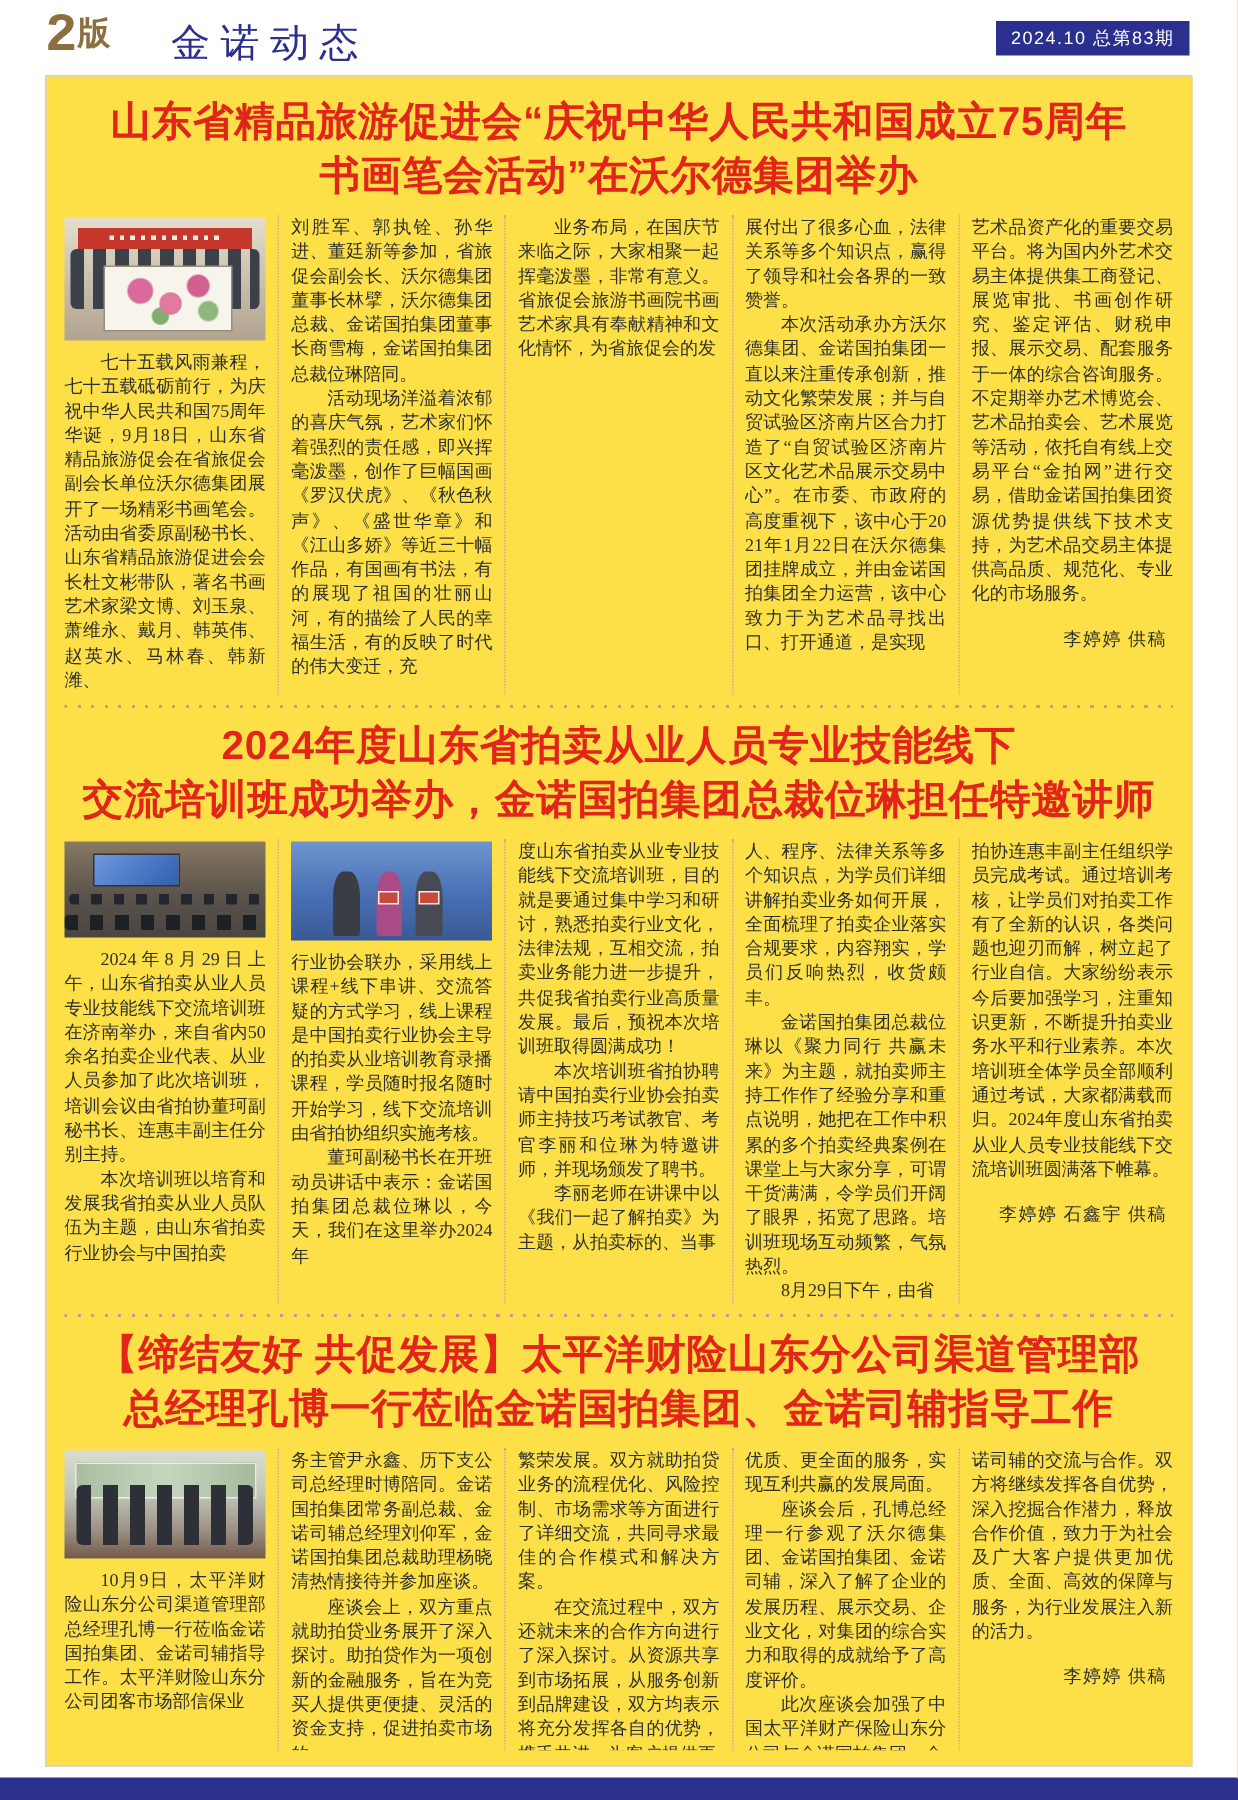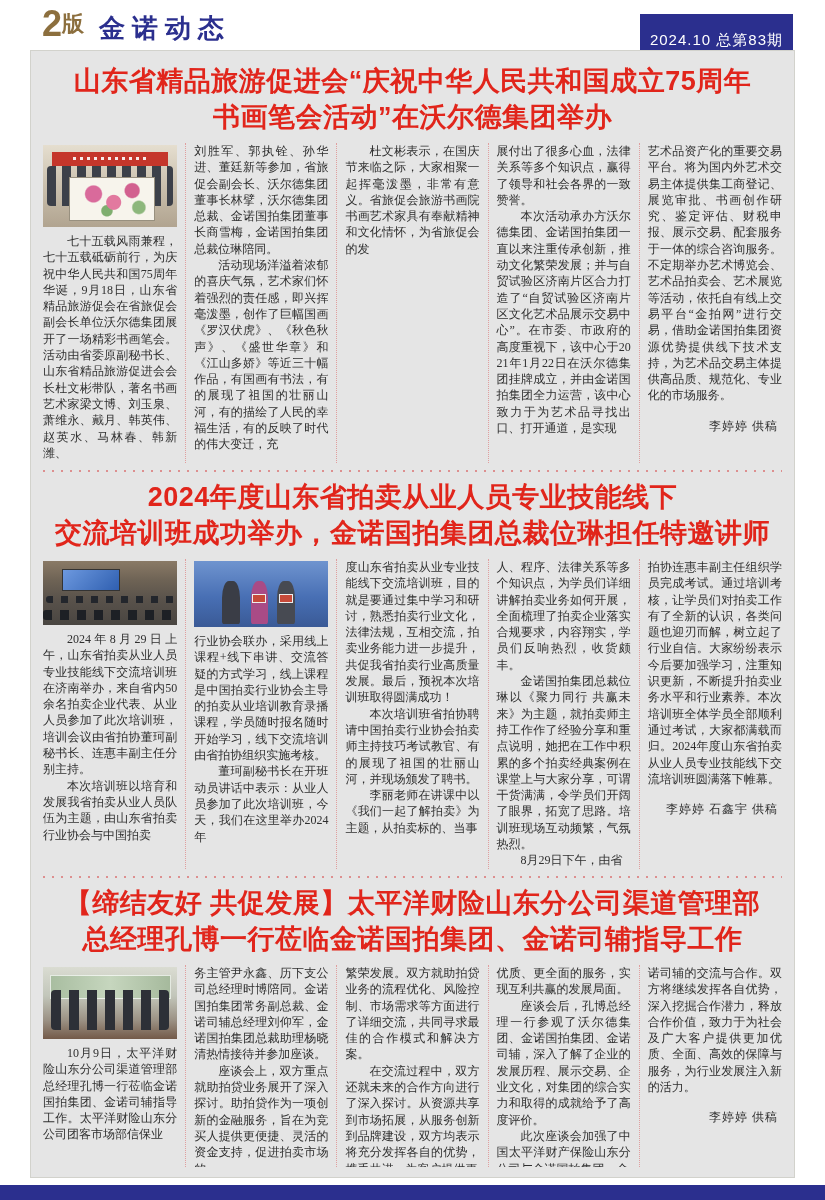--- a/index.html
+++ b/index.html
@@ -3,30 +3,30 @@
 <meta charset="utf-8">
 <style>
   html,body{margin:0;padding:0;}
   body{
     width:825px;height:1200px;position:relative;background:#ffffff;
     font-family:"Liberation Serif","DejaVu Serif",serif;color:#2f2f2f;
     overflow:hidden;
   }
   
   .header{position:absolute;left:30px;right:30px;top:5px;height:42px;}
-  .edition{position:absolute;left:12px;top:0;color:var(--gold,#8c6f3e);font-family:Liberation Sans, sans-serif;font-weight:bold;}
+  .edition{position:absolute;left:0;top:0;color:var(--gold,#8c6f3e);font-family:Liberation Mono, monospace;font-weight:bold;}
   .edition .num{font-size:36px;line-height:38px;vertical-align:bottom;}
   .edition .ban{font-size:22px;line-height:38px;vertical-align:bottom;}
-  .section-title{position:absolute;left:69px;top:6px;font-size:26px;font-weight:bold;
+  .section-title{position:absolute;left:84px;top:6px;font-size:26px;font-weight:normal;
     color:var(--navy,#2b2f8e);letter-spacing:7px;}
   .issue-badge{position:absolute;right:2px;top:9px;background:var(--navy,#2b2f8e);color:#fff;
-    font-family:"Liberation Sans","DejaVu Sans",sans-serif;font-size:15px;padding:17px 10px;letter-spacing:1px;}
+    font-family:"Liberation Sans","DejaVu Sans",sans-serif;font-size:12px;padding:3px 10px;letter-spacing:1px;}
   
   .frame{position:absolute;left:30px;right:30px;top:50px;bottom:22px;
-    border:1px solid #d2d2cc;box-sizing:border-box;padding:6px 10px 0;background:#e5e5e5;overflow:hidden;}
+    border:1px solid #d2d2cc;box-sizing:border-box;padding:6px 10px 0;background:#fde047;overflow:hidden;}
   
   .headline{margin:6px 0 8px;text-align:center;color:var(--headline-red,#e1251b);
     font-family:"Liberation Sans","DejaVu Sans",sans-serif;font-weight:bold;
     font-size:27px;line-height:36px;letter-spacing:0.5px;}
   .body{display:flex;align-items:stretch;overflow:hidden;}
   .col{flex:1 1 0;padding:0 8px;overflow:hidden;}
   .col:first-child{padding-left:2px;}
   .col:last-child{padding-right:2px;}
   .col + .col{border-left:1px dotted #e09e9e;}
   .a0 .body{height:320px;}
@@ -104,21 +104,21 @@
             <div class="ph-banner"></div>
             <div class="ph-painting"></div>
           </div>
           <p class="seg indent">七十五载风雨兼程，七十五载砥砺前行，为庆祝中华人民共和国75周年华诞，9月18日，山东省精品旅游促会在省旅促会副会长单位沃尔德集团展开了一场精彩书画笔会。活动由省委原副秘书长、山东省精品旅游促进会会长杜文彬带队，著名书画艺术家梁文博、刘玉泉、萧维永、戴月、韩英伟、赵英水、马林春、韩新潍、</p>
         </div>
         <div class="col">
           <p class="seg">刘胜军、郭执铨、孙华进、董廷新等参加，省旅促会副会长、沃尔德集团董事长林擘，沃尔德集团总裁、金诺国拍集团董事长商雪梅，金诺国拍集团总裁位琳陪同。</p>
           <p class="seg indent">活动现场洋溢着浓郁的喜庆气氛，艺术家们怀着强烈的责任感，即兴挥毫泼墨，创作了巨幅国画《罗汉伏虎》、《秋色秋声》、《盛世华章》和《江山多娇》等近三十幅作品，有国画有书法，有的展现了祖国的壮丽山河，有的描绘了人民的幸福生活，有的反映了时代的伟大变迁，充</p>
         </div>
         <div class="col">
-          <p class="seg indent">杜文彬表示，在国庆节来临之际，大家相聚一起挥毫泼墨，非常有意义。省旅促会旅游书画院书画艺术家具有奉献精神和文化情怀，为省旅促会的发</p>
+          <p class="seg indent">业务布局，在国庆节来临之际，大家相聚一起挥毫泼墨，非常有意义。省旅促会旅游书画院书画艺术家具有奉献精神和文化情怀，为省旅促会的发</p>
         </div>
         <div class="col">
           <p class="seg">展付出了很多心血，法律关系等多个知识点，赢得了领导和社会各界的一致赞誉。</p>
           <p class="seg indent">本次活动承办方沃尔德集团、金诺国拍集团一直以来注重传承创新，推动文化繁荣发展；并与自贸试验区济南片区合力打造了“自贸试验区济南片区文化艺术品展示交易中心”。在市委、市政府的高度重视下，该中心于2021年1月22日在沃尔德集团挂牌成立，并由金诺国拍集团全力运营，该中心致力于为艺术品寻找出口、打开通道，是实现</p>
         </div>
         <div class="col">
           <p class="seg">艺术品资产化的重要交易平台。将为国内外艺术交易主体提供集工商登记、展览审批、书画创作研究、鉴定评估、财税申报、展示交易、配套服务于一体的综合咨询服务。不定期举办艺术博览会、艺术品拍卖会、艺术展览等活动，依托自有线上交易平台“金拍网”进行交易，借助金诺国拍集团资源优势提供线下技术支持，为艺术品交易主体提供高品质、规范化、专业化的市场服务。</p>
           <p class="byline">李婷婷  供稿</p>
         </div>
       </div>
@@ -141,25 +141,25 @@
         </div>
         <div class="col">
           <div class="photo lecturers" title="三人手持聘书在蓝色大屏前合影">
             <div class="ph-fig f1"></div>
             <div class="ph-fig f2"></div>
             <div class="ph-fig f3"></div>
             <div class="ph-cert c1"></div>
             <div class="ph-cert c2"></div>
           </div>
           <p class="seg">行业协会联办，采用线上课程+线下串讲、交流答疑的方式学习，线上课程是中国拍卖行业协会主导的拍卖从业培训教育录播课程，学员随时报名随时开始学习，线下交流培训由省拍协组织实施考核。</p>
-          <p class="seg indent">董珂副秘书长在开班动员讲话中表示：从业人员参加了此次培训班，今天，我们在这里举办2024年</p>
+          <p class="seg indent">董珂副秘书长在开班动员讲话中表示：金诺国拍集团总裁位琳以，今天，我们在这里举办2024年</p>
         </div>
         <div class="col">
           <p class="seg">度山东省拍卖从业专业技能线下交流培训班，目的就是要通过集中学习和研讨，熟悉拍卖行业文化，法律法规，互相交流，拍卖业务能力进一步提升，共促我省拍卖行业高质量发展。最后，预祝本次培训班取得圆满成功！</p>
-          <p class="seg indent">本次培训班省拍协聘请中国拍卖行业协会拍卖师主持技巧考试教官、有的展现了祖国的壮丽山河，并现场颁发了聘书。</p>
+          <p class="seg indent">本次培训班省拍协聘请中国拍卖行业协会拍卖师主持技巧考试教官、考官李丽和位琳为特邀讲师，并现场颁发了聘书。</p>
           <p class="seg indent">李丽老师在讲课中以《我们一起了解拍卖》为主题，从拍卖标的、当事</p>
         </div>
         <div class="col">
           <p class="seg">人、程序、法律关系等多个知识点，为学员们详细讲解拍卖业务如何开展，全面梳理了拍卖企业落实合规要求，内容翔实，学员们反响热烈，收货颇丰。</p>
           <p class="seg indent">金诺国拍集团总裁位琳以《聚力同行 共赢未来》为主题，就拍卖师主持工作作了经验分享和重点说明，她把在工作中积累的多个拍卖经典案例在课堂上与大家分享，可谓干货满满，令学员们开阔了眼界，拓宽了思路。培训班现场互动频繁，气氛热烈。</p>
           <p class="seg indent">8月29日下午，由省</p>
         </div>
         <div class="col">
           <p class="seg">拍协连惠丰副主任组织学员完成考试。通过培训考核，让学员们对拍卖工作有了全新的认识，各类问题也迎刃而解，树立起了行业自信。大家纷纷表示今后要加强学习，注重知识更新，不断提升拍卖业务水平和行业素养。本次培训班全体学员全部顺利通过考试，大家都满载而归。2024年度山东省拍卖从业人员专业技能线下交流培训班圆满落下帷幕。</p>
           <p class="byline">李婷婷 石鑫宇 供稿</p>

